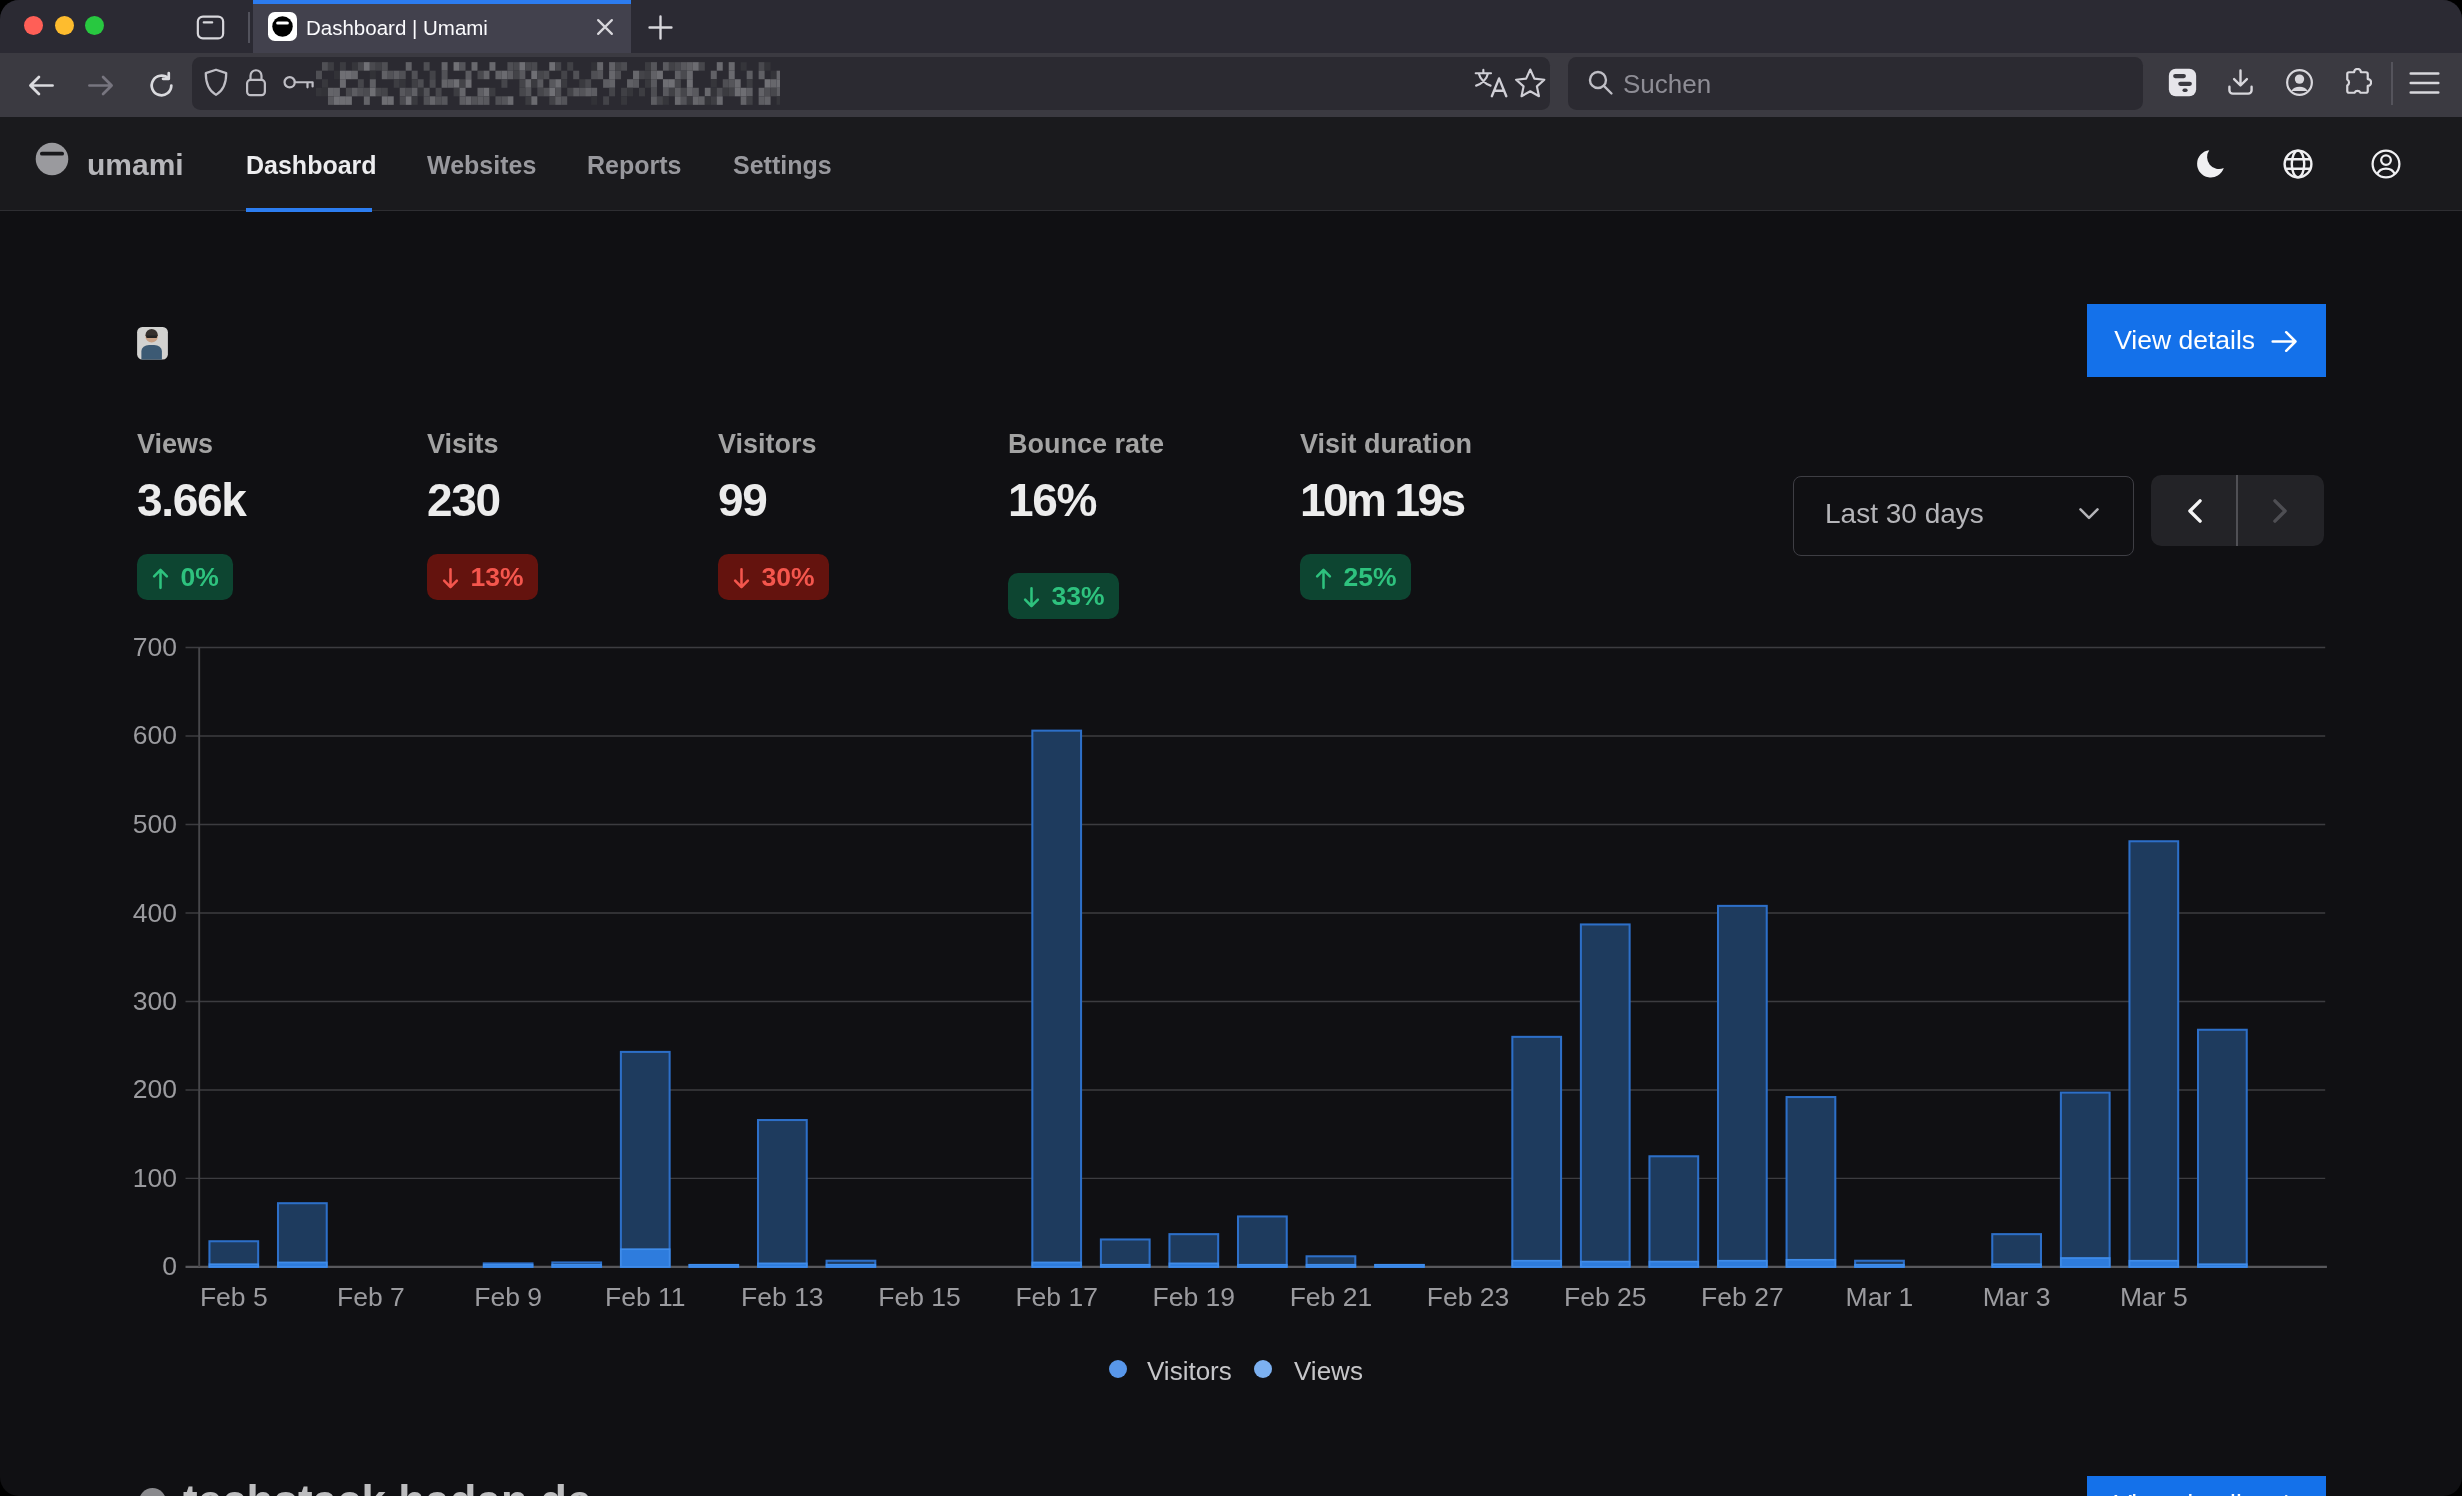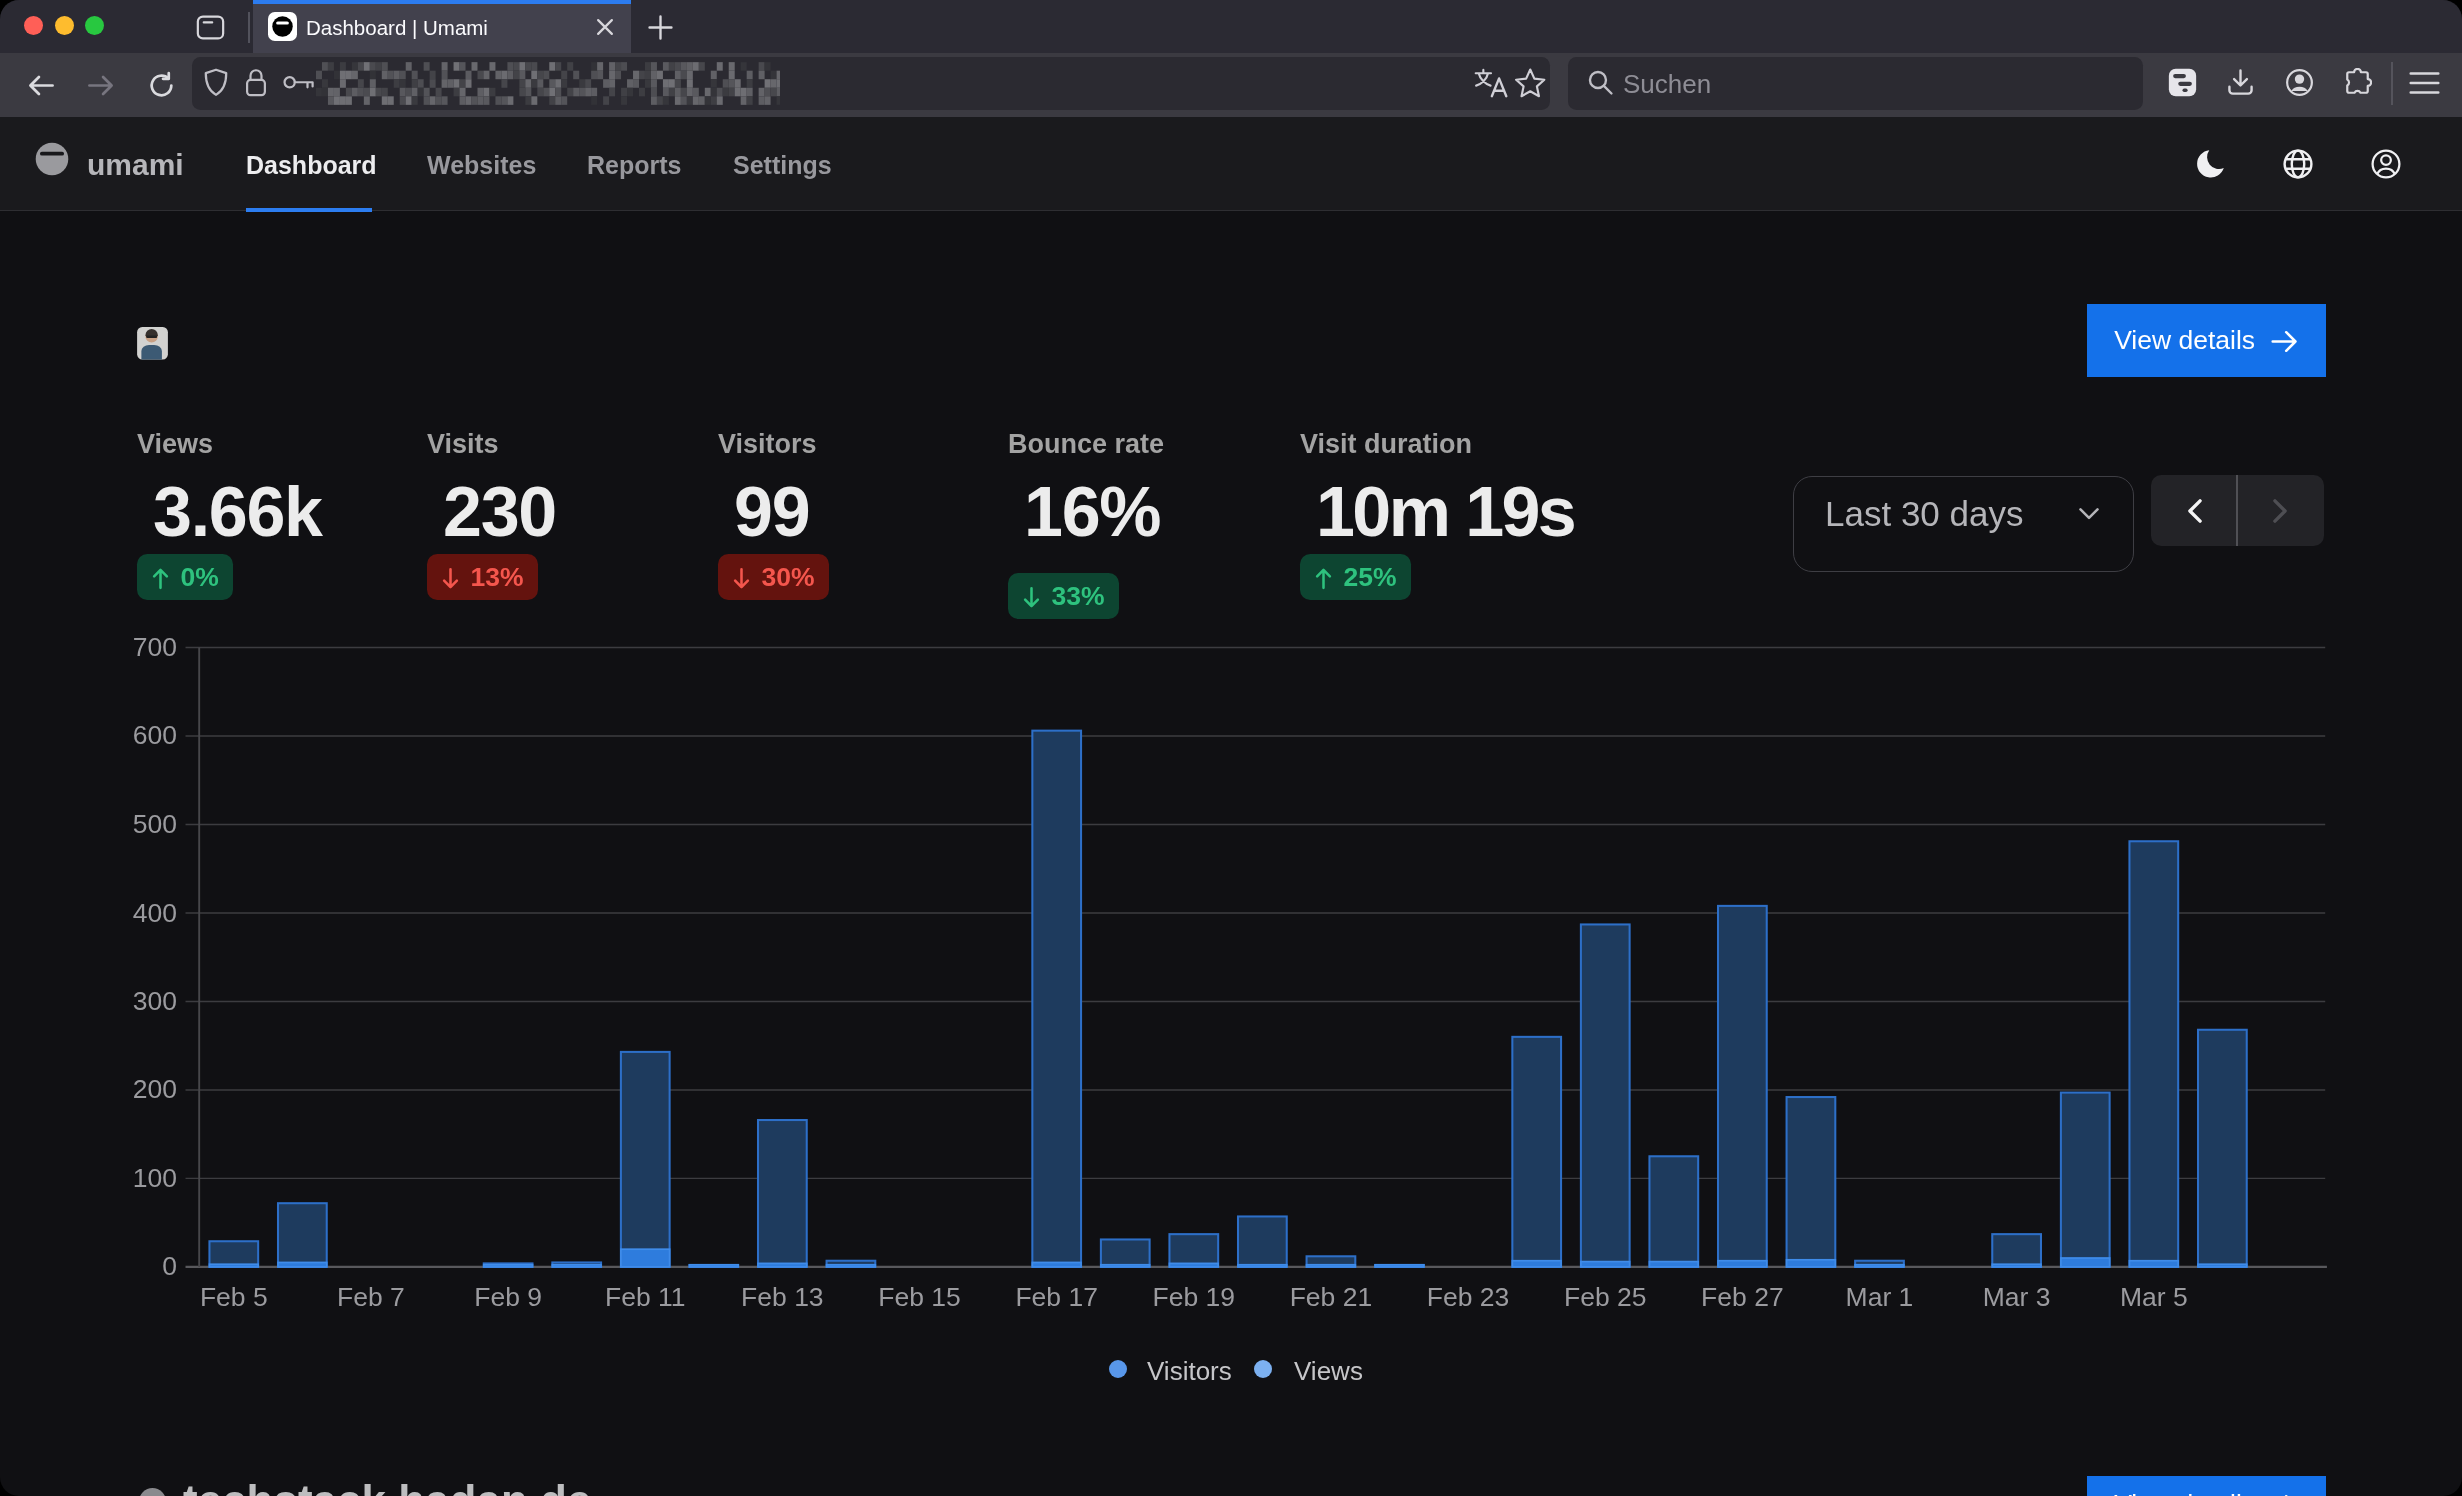--- a/index.html
+++ b/index.html
@@ -26,29 +26,29 @@
   #navlinks span { position:absolute; top:0; height:94px; line-height:96px; font-size:25px; font-weight:bold; color:#98989d; }
   #underline { position:absolute; left:246px; top:91px; width:126px; height:4.3px; background:#2c7df0; }
   #brand { position:absolute; left:87px; top:0; height:94px; line-height:96px; font-size:30px; font-weight:bold; color:#b6b6ba; }
   
   #h1 { position:absolute; left:183px; top:320px; font-size:43px; font-weight:bold; color:#bdbdbf; letter-spacing:-0.4px; line-height:1; }
   .btn { position:absolute; left:2087px; width:239px; height:73px; background:#1471ea; border-radius:0;
     color:#fff; font-size:26.5px; font-weight:500; text-align:center; line-height:73px; }
   
   .stat { position:absolute; top:0; }
   .stat .lbl { position:absolute; top:431px; font-size:27px; font-weight:bold; color:#a3a3a3; line-height:1; white-space:nowrap; }
-  .stat .val { position:absolute; top:477px; font-size:70px; font-weight:bold; color:#ececec; letter-spacing:-1.3px; line-height:1; white-space:nowrap;margin-left:16px; }
+  .stat .val { position:absolute; top:477px; font-size:46px; font-weight:bold; color:#ececec; letter-spacing:-1.3px; line-height:1; white-space:nowrap; }
   .badge { position:absolute; top:554px; height:46px; border-radius:10.3px; font-size:26.5px; font-weight:bold;
     line-height:46px; padding:0 14.5px; }
   .badge svg { vertical-align:-4.3px; margin-right:12px; }
   .bgreen { background:#0d4531; color:#2ec27e; }
   .bred { background:#64130e; color:#f4564d; }
   
-  #select { position:absolute; left:1793px; top:476px; width:341px; height:96px; border:1.7px solid #3e3e44;
-    border-radius:19px; color:#b5b5b9; font-size:35px; line-height:74px; }
+  #select { position:absolute; left:1793px; top:476px; width:341px; height:80px; border:1.7px solid #3e3e44;
+    border-radius:8px; color:#b5b5b9; font-size:28px; line-height:74px; }
   #pager { position:absolute; left:2151px; top:475px; width:173px; height:71px; background:#232327; border-radius:10.3px; }
   #pagerdiv { position:absolute; left:85px; top:0px; width:1.7px; height:71px; background:#505055; }
   
   .ldot { position:absolute; top:1360px; width:18px; height:18px; border-radius:50%; }
   .ltxt { position:absolute; top:1356px; font-size:26px; color:#c6c6c9; }
 </style>
 </head>
 <body>
 <div id="win">
 

